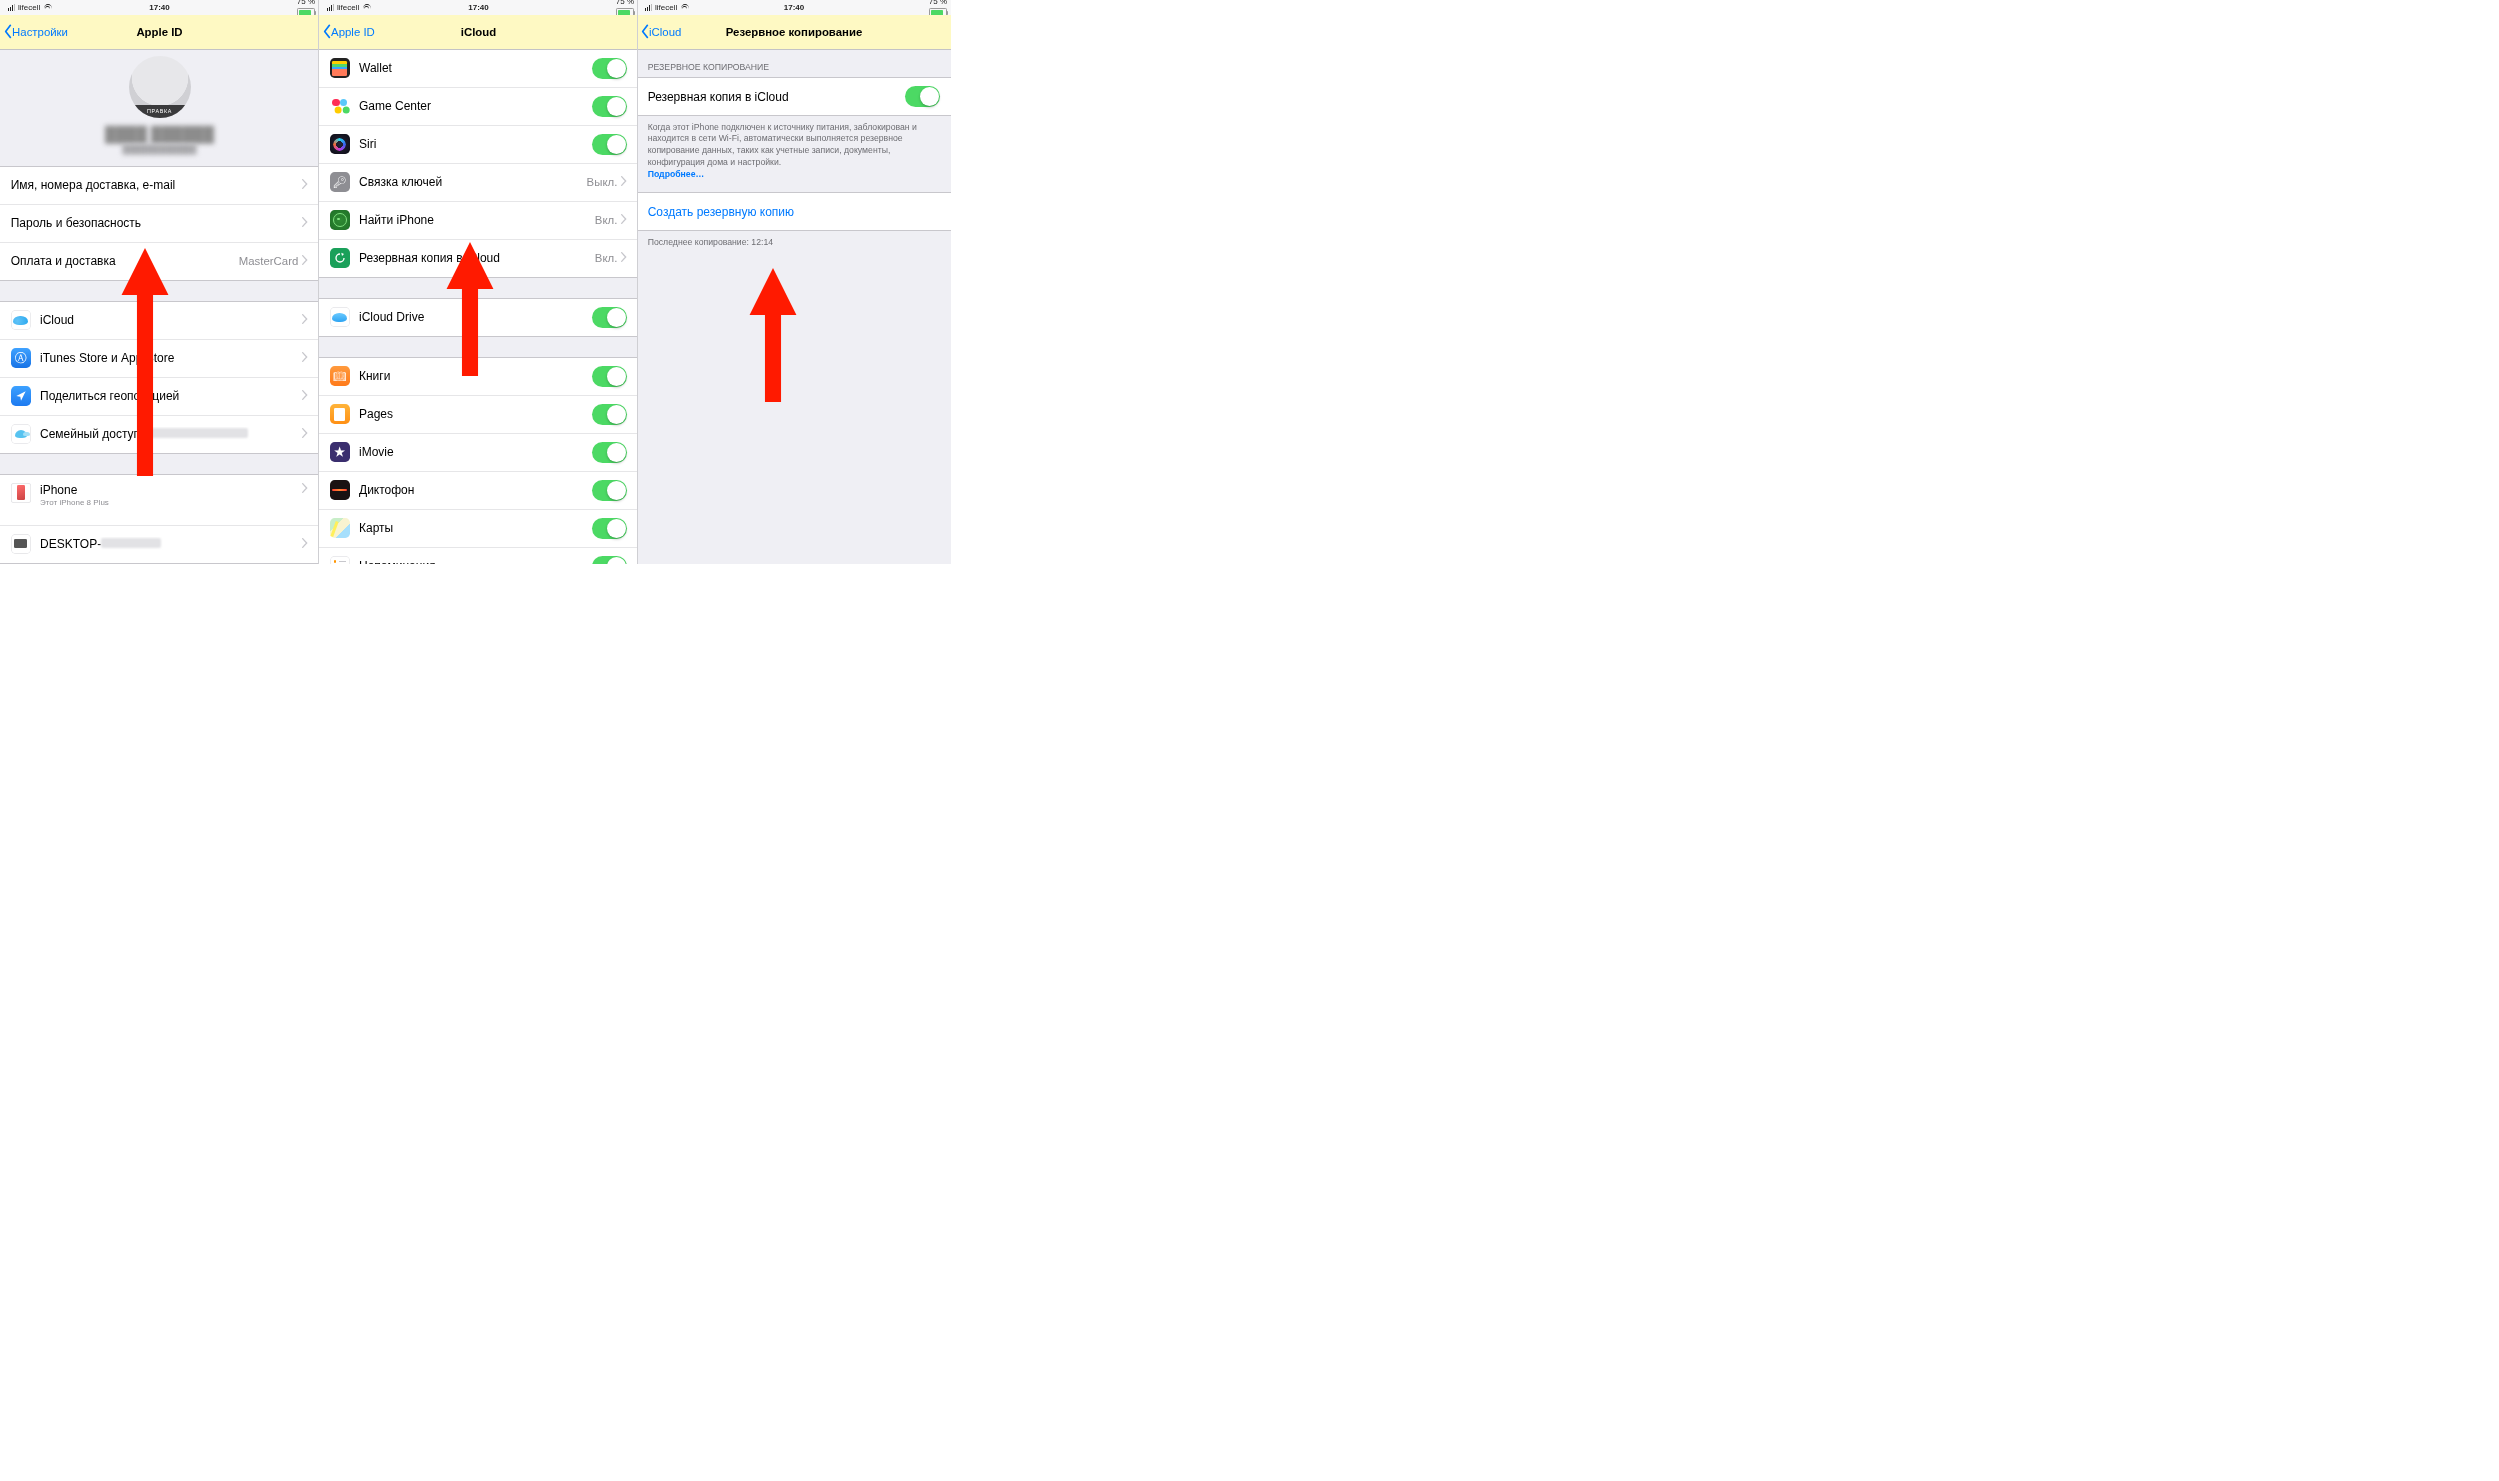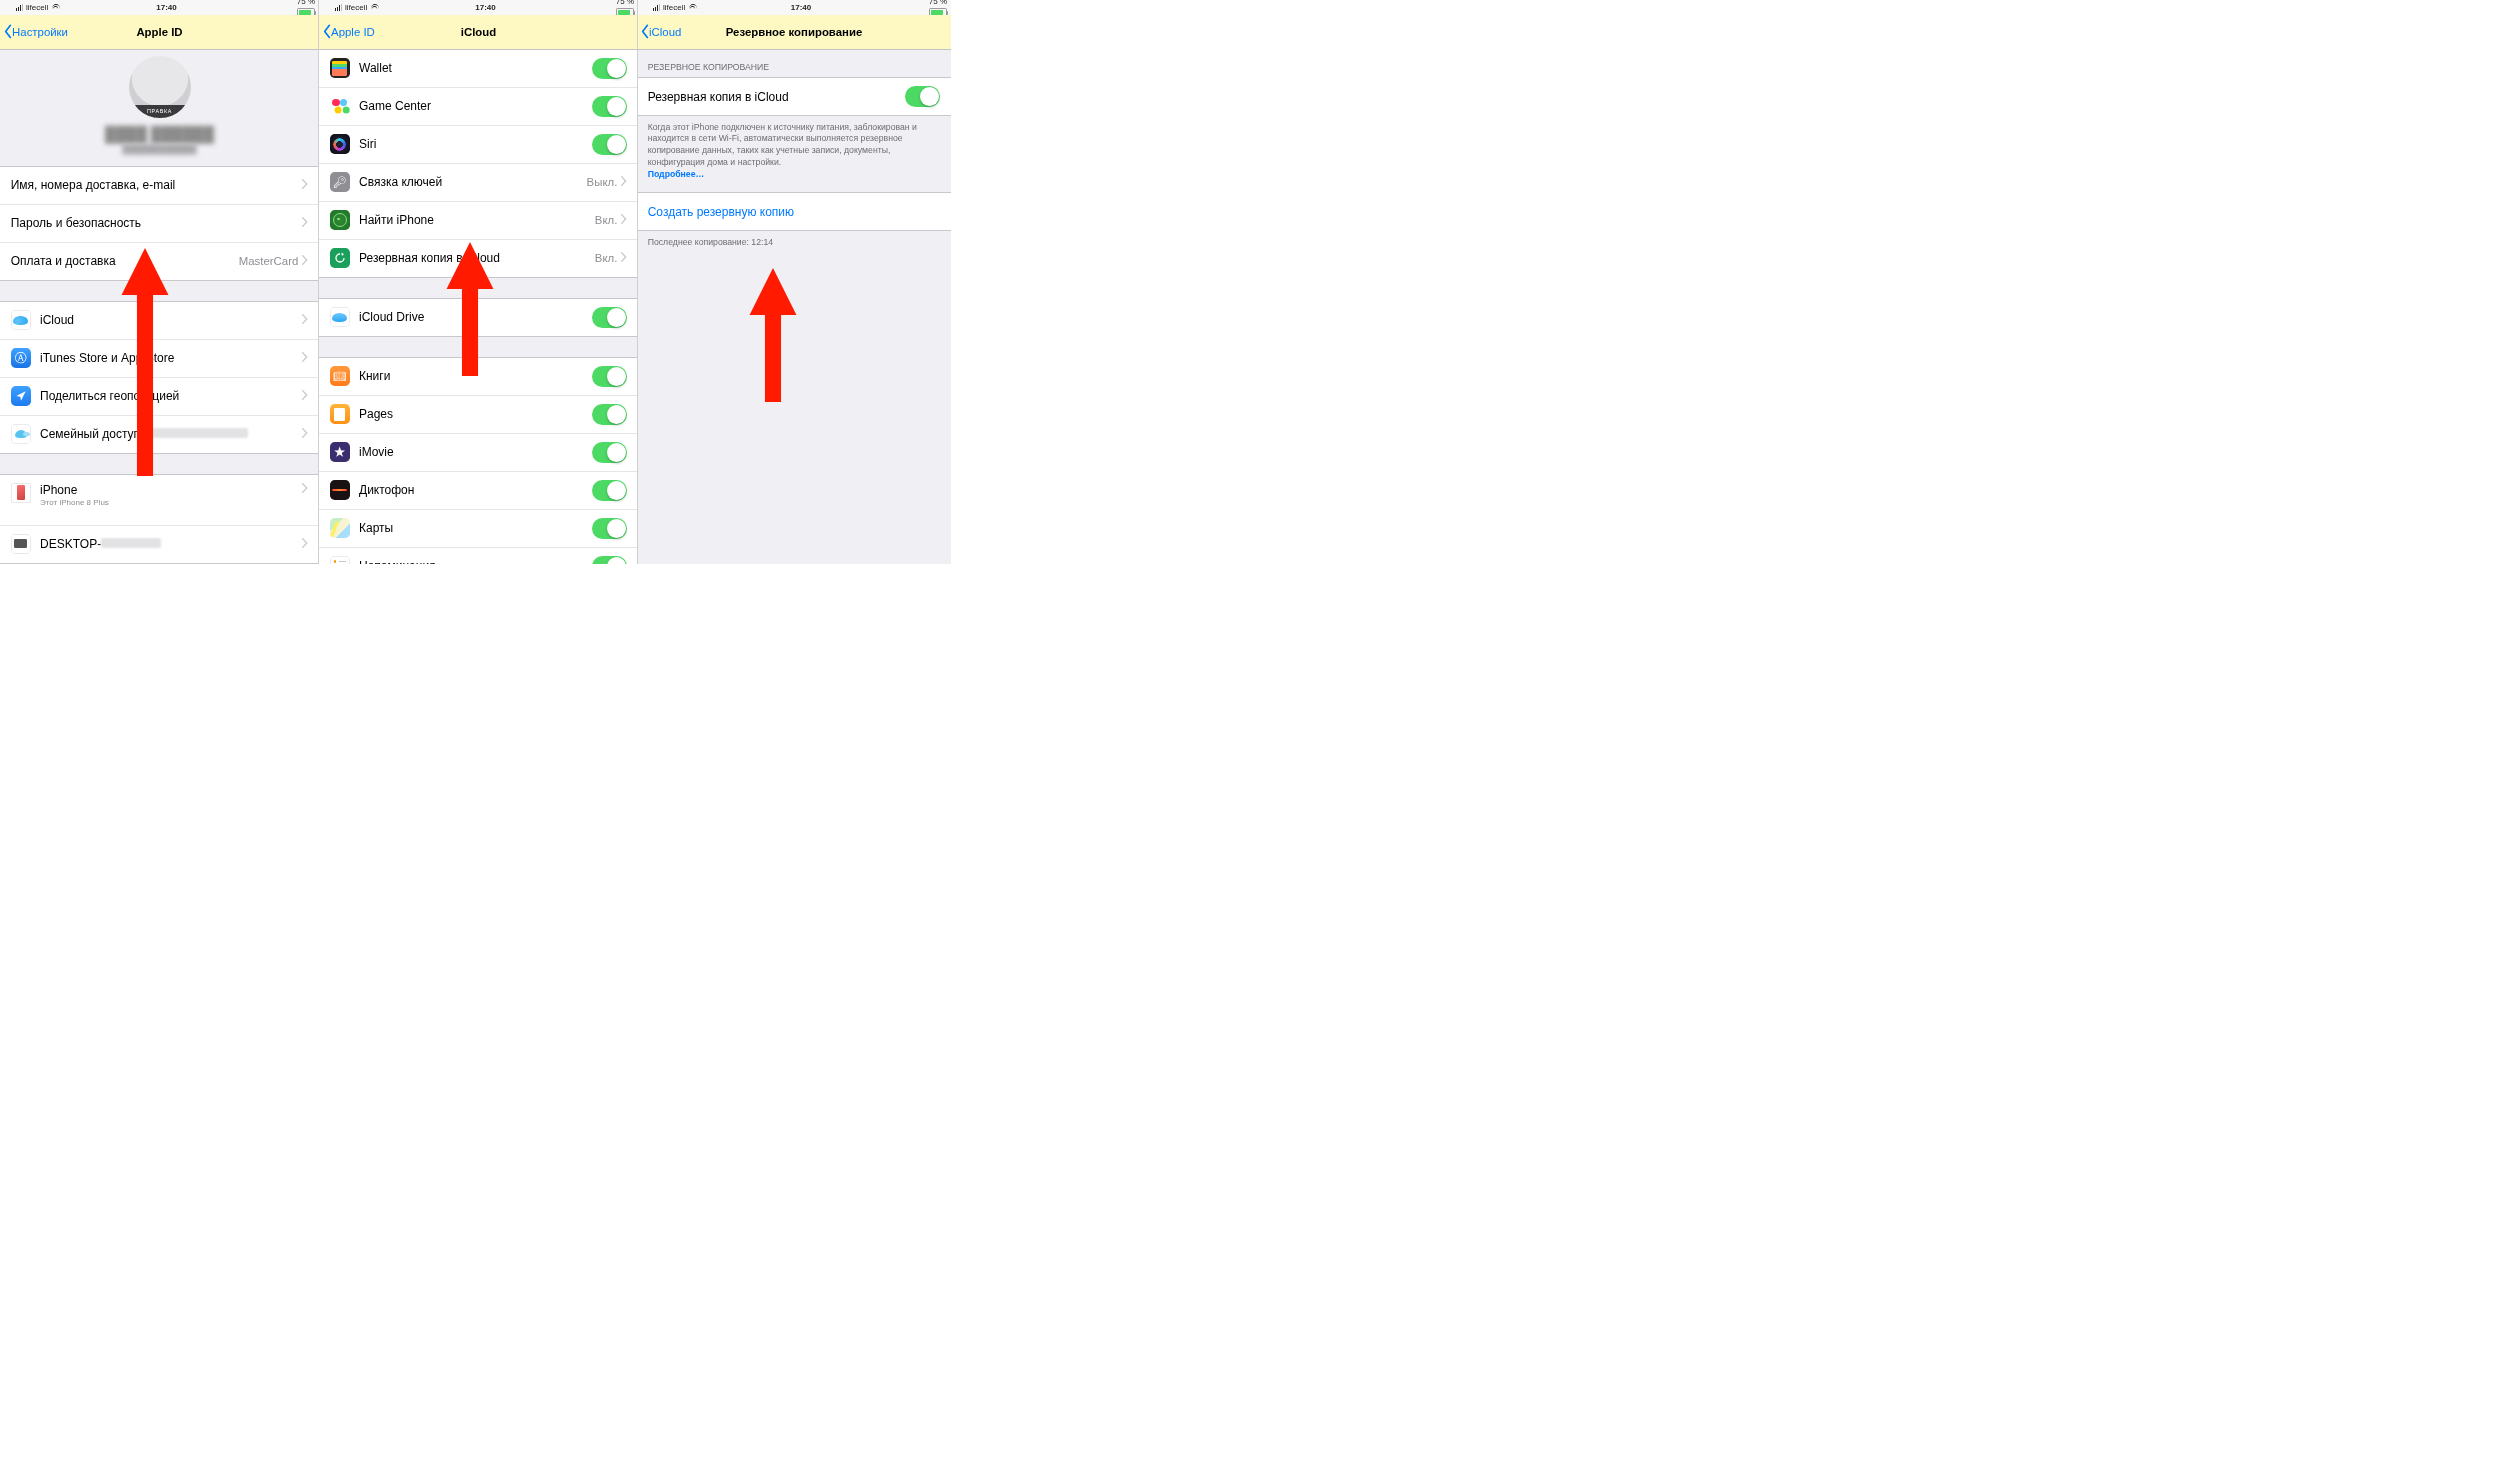--- a/index.html
+++ b/index.html
@@ -7,23 +7,23 @@
 .screen{position:absolute;top:0;height:564px;background:#efeff4;overflow:hidden;}
 .screen.s0{left:0;width:319px;}
 .screen.s1{left:319px;width:319px;}
 .screen.s2{left:637px;width:314px;}
 .sep{position:absolute;top:0;width:0.7px;height:564px;background:#cfcfd3;}
 .sep.a{left:318px;}
 .sep.b{left:637px;}
 
 
 .status{height:14.8px;background:#f7f7f8;display:flex;align-items:center;font-size:8px;color:#222;position:relative;}
-.st-left{display:flex;align-items:center;gap:2.7px;padding-left:16px;}
+.st-left{display:flex;align-items:center;gap:2.7px;padding-left:8px;}
 .st-right{display:flex;align-items:center;gap:2.7px;position:absolute;right:4px;flex-direction:column;}
-.st-time{position:absolute;left:50%;transform:translateX(-50%);font-weight:600;margin-left:7px;}
+.st-time{position:absolute;left:50%;transform:translateX(-50%);font-weight:600;}
 .sig{display:flex;align-items:flex-end;gap:0.7px;}
 .sig i{width:1.3px;background:#222;display:block;}
 .sig i.off{background:#bcbcbc;}
 .sig i:nth-child(1){height:2.7px}.sig i:nth-child(2){height:4px}.sig i:nth-child(3){height:5.4px}.sig i:nth-child(4){height:6.7px}
 .wifi-icn{width:9.4px;height:6.7px;position:relative;}
 .wifi-icn::before,.wifi-icn::after{content:"";position:absolute;border:1px solid #222;border-bottom:none;border-left:none;border-right:none;border-radius:50% 50% 0 0/100% 100% 0 0;}
 .wifi-icn::before{width:8px;height:4px;left:0.7px;top:0;}
 .wifi-icn::after{width:4.7px;height:2px;left:2.3px;top:2px;}
 .rot-icn{width:6.7px;height:6.7px;border:0.9px solid #222;border-radius:50%;border-right-color:transparent;position:relative;}
 .batt{width:16px;height:7.4px;border:0.7px solid #9a9a9a;border-radius:1.3px;position:relative;}

